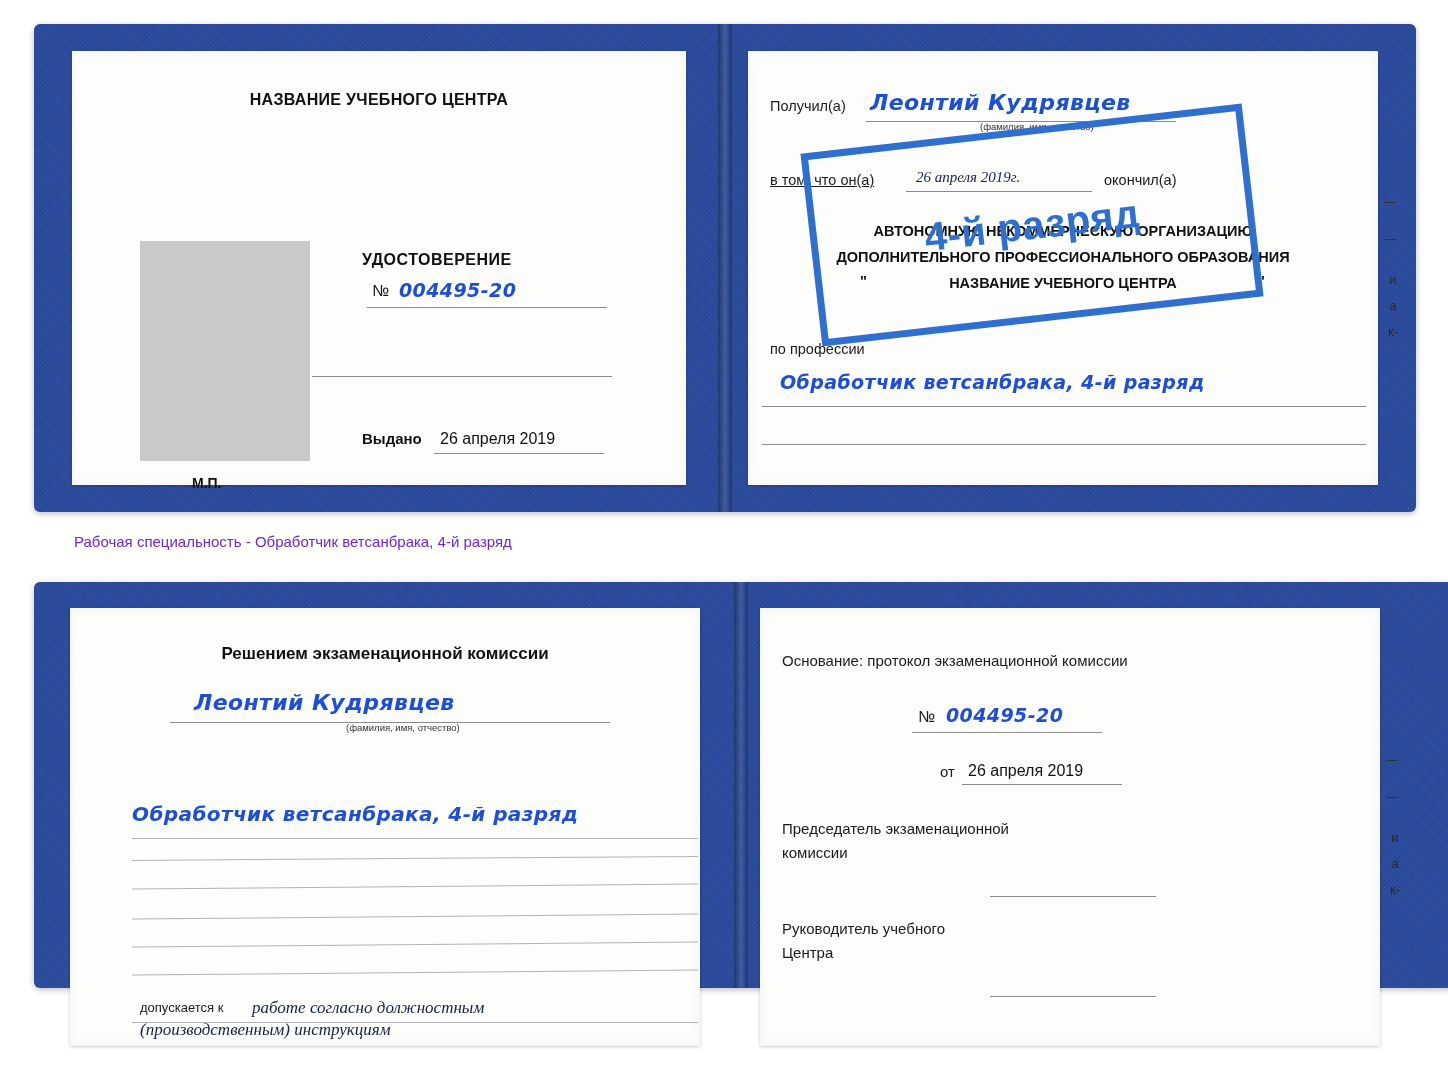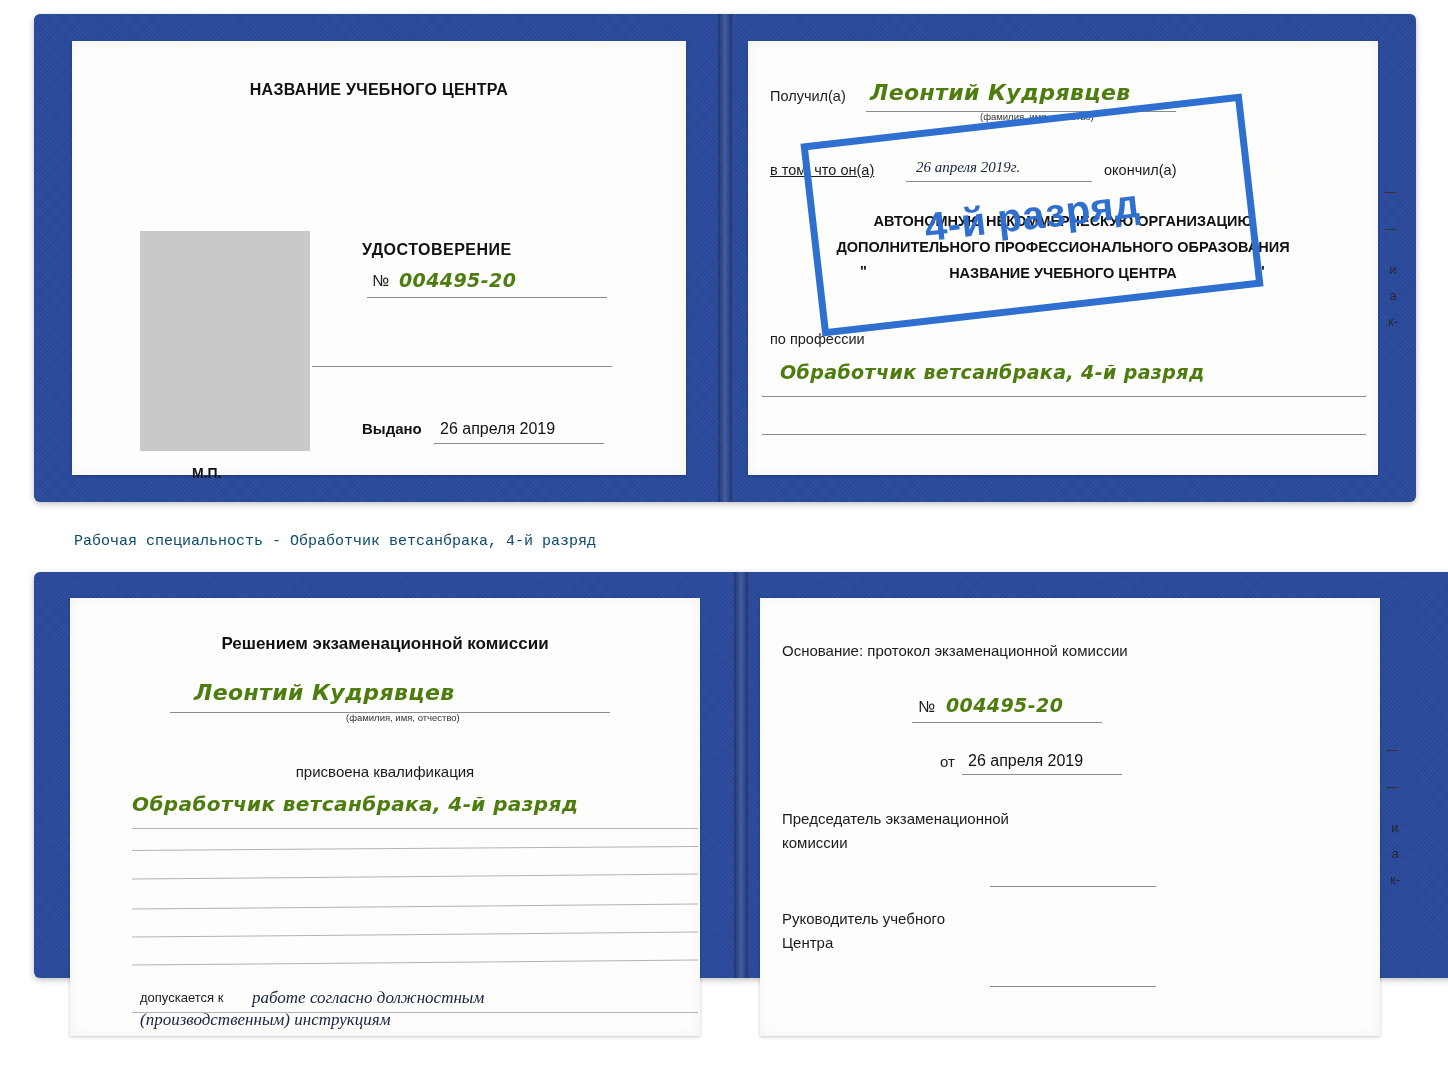--- a/index.html
+++ b/index.html
@@ -18,20 +18,21 @@
 
   
   .book {
     position: absolute;
     background: #2a4a9c;
     border-radius: 6px;
     box-shadow: 0 2px 6px rgba(0,0,0,0.25);
     background-image:
       repeating-linear-gradient(45deg, rgba(255,255,255,0.035) 0px, rgba(255,255,255,0.035) 1px, transparent 1px, transparent 3px),
       repeating-linear-gradient(-45deg, rgba(0,0,0,0.05) 0px, rgba(0,0,0,0.05) 1px, transparent 1px, transparent 3px);
+    margin-top: 10px;
   }
   .book .spine {
     position: absolute;
     top: 0;
     bottom: 0;
     width: 14px;
     background: linear-gradient(to right, rgba(0,0,0,0.28), rgba(255,255,255,0.10), rgba(0,0,0,0.28));
   }
   .page-sheet {
     position: absolute;
@@ -58,21 +59,21 @@
     font-weight: bold;
     font-size: 15px;
   }
   .tiny {
     font-family: "Liberation Sans", sans-serif;
     font-size: 9.5px;
     color: #333;
   }
   .hand {
     font-family: "DejaVu Sans", sans-serif;
-    color: #4d7c0f;
+    color: #1d4ed8;
     font-style: italic;
     font-weight: bold;
     letter-spacing: 0.4px;
   }
   .ink {
     font-family: "Liberation Serif", serif;
     color: #15223f;
     font-style: italic;
   }
   .line {
@@ -84,23 +85,23 @@
     position: absolute;
     border-bottom: 1px solid #b3b3b3;
     height: 0;
   }
   .photo-box {
     position: absolute;
     background: #c9c9c9;
   }
   .caption {
     position: absolute;
-    font-family: Liberation Mono, monospace;
+    font-family: Liberation Sans, sans-serif;
     font-size: 15px;
-    color: #0c4a6e;
+    color: #6d28d9;
   }
 
   
   .stamp {
     position: absolute;
     border: 7px solid #2f6fd0;
     color: #2f6fd0;
     font-family: "Liberation Sans", sans-serif;
     font-weight: bold;
     font-size: 40px;
@@ -196,21 +197,20 @@
   <div class="book" style="left:34px; top:572px; width:1382px; height:406px;padding-left:40px;">
     <div class="spine" style="left:700px;"></div>
 
     <div class="page-sheet" style="left:36px; top:26px; width:630px; height:438px;">
       <div class="printed-b" style="position:absolute; left:0; top:36px; width:100%; text-align:center; font-size:17px;">Решением экзаменационной комиссии</div>
 
       <div class="hand" style="position:absolute; left:124px; top:82px; font-size:22px;">Леонтий Кудрявцев</div>
       <div class="line" style="left:100px; top:114px; width:440px;"></div>
       <div class="tiny" style="position:absolute; left:276px; top:114px;">(фамилия, имя, отчество)</div>
 
-      <div class="printed" style="position:absolute; left:0; top:165px; width:100%; text-align:center; font-size:15px;">присвоена квалификация</div>
 
       <div class="hand" style="position:absolute; left:62px; top:194px; font-size:20px;">Обработчик ветсанбрака, 4-й разряд</div>
 
       <div class="line-light" style="left:62px; top:230px; width:566px;"></div>
       <div class="line-light" style="left:62px; top:250px; width:566px; transform:rotate(-0.4deg);"></div>
       <div class="line-light" style="left:62px; top:278px; width:566px; transform:rotate(-0.5deg);"></div>
       <div class="line-light" style="left:62px; top:308px; width:566px; transform:rotate(-0.5deg);"></div>
       <div class="line-light" style="left:62px; top:336px; width:566px; transform:rotate(-0.5deg);"></div>
       <div class="line-light" style="left:62px; top:364px; width:566px; transform:rotate(-0.5deg);"></div>
 

